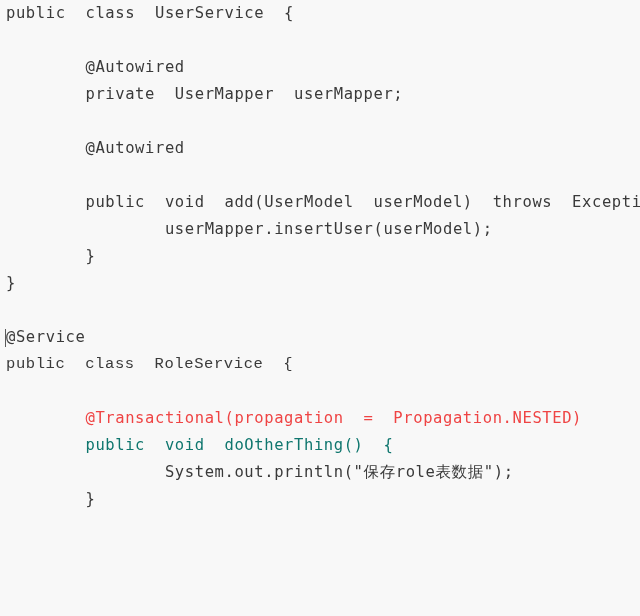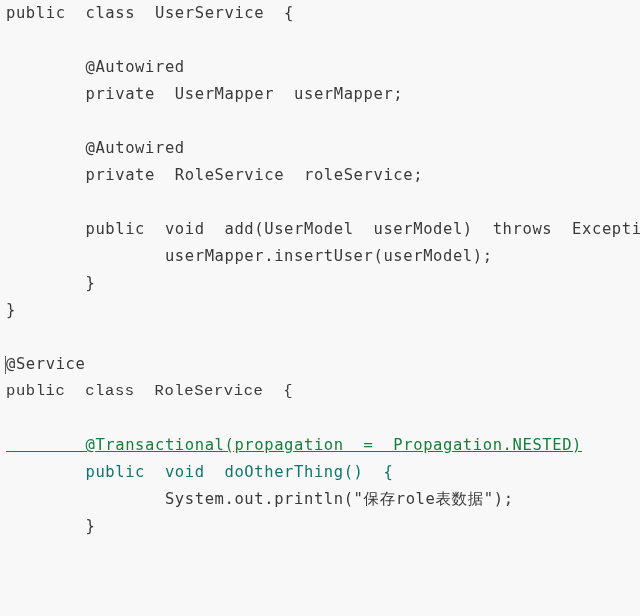--- a/index.html
+++ b/index.html
@@ -50,27 +50,26 @@
 </head>
 <body style="background: rgb(248, 248, 248);">
 
 <div id="code-block" style="background: rgb(248, 248, 248);">
   <div class="code-line" style="color: rgb(58, 58, 58);"><span class="ln-text">public  class  UserService  {</span></div>
   <div class="code-line" style="color: rgb(58, 58, 58);"><span class="ln-text"></span></div>
   <div class="code-line" style="color: rgb(58, 58, 58);"><span class="ln-text">        @Autowired</span></div>
   <div class="code-line" style="color: rgb(58, 58, 58);"><span class="ln-text">        private  UserMapper  userMapper;</span></div>
   <div class="code-line" style="color: rgb(58, 58, 58);"><span class="ln-text"></span></div>
   <div class="code-line" style="color: rgb(58, 58, 58);"><span class="ln-text">        @Autowired</span></div>
-  <div class="code-line" style="color: rgb(58, 58, 58);"><span class="ln-text">        private  RoleService  roleService;</span></div>
   <div class="code-line" style="color: rgb(58, 58, 58);"><span class="ln-text"></span></div>
   <div class="code-line" style="color: rgb(58, 58, 58);"><span class="ln-text">        public  void  add(UserModel  userModel)  throws  Exception  {</span></div>
   <div class="code-line" style="color: rgb(58, 58, 58);"><span class="ln-text">                userMapper.insertUser(userModel);</span></div>
   <div class="code-line" style="color: rgb(58, 58, 58);"><span class="ln-text">        }</span></div>
   <div class="code-line" style="color: rgb(58, 58, 58);"><span class="ln-text">}</span></div>
   <div class="code-line" style="color: rgb(58, 58, 58);"><span class="ln-text"></span></div>
   <div class="code-line" style="color: rgb(58, 58, 58);"><span class="caret" style="background: rgb(90, 90, 90);"></span><span class="ln-text">@Service</span></div>
   <div class="code-line" style="color: rgb(58, 58, 58); font-family: Liberation Mono, monospace;"><span class="ln-text">public  class  RoleService  {</span></div>
   <div class="code-line" style="color: rgb(58, 58, 58);"><span class="ln-text"></span></div>
-  <div class="code-line" style="color: #15803d; text-decoration: underline;"><span class="ln-text">        @Transactional(propagation  =  Propagation.NESTED)</span></div>
+  <div class="code-line" style="color: #ef4444;"><span class="ln-text">        @Transactional(propagation  =  Propagation.NESTED)</span></div>
   <div class="code-line" style="color: #0f766e;"><span class="ln-text">        public  void  doOtherThing()  {</span></div>
   <div class="code-line" style="color: rgb(58, 58, 58);"><span class="ln-text">                System.out.println("保存role表数据");</span></div>
   <div class="code-line" style="color: rgb(58, 58, 58);"><span class="ln-text">        }</span></div>
 </div>
 
 </body></html>

